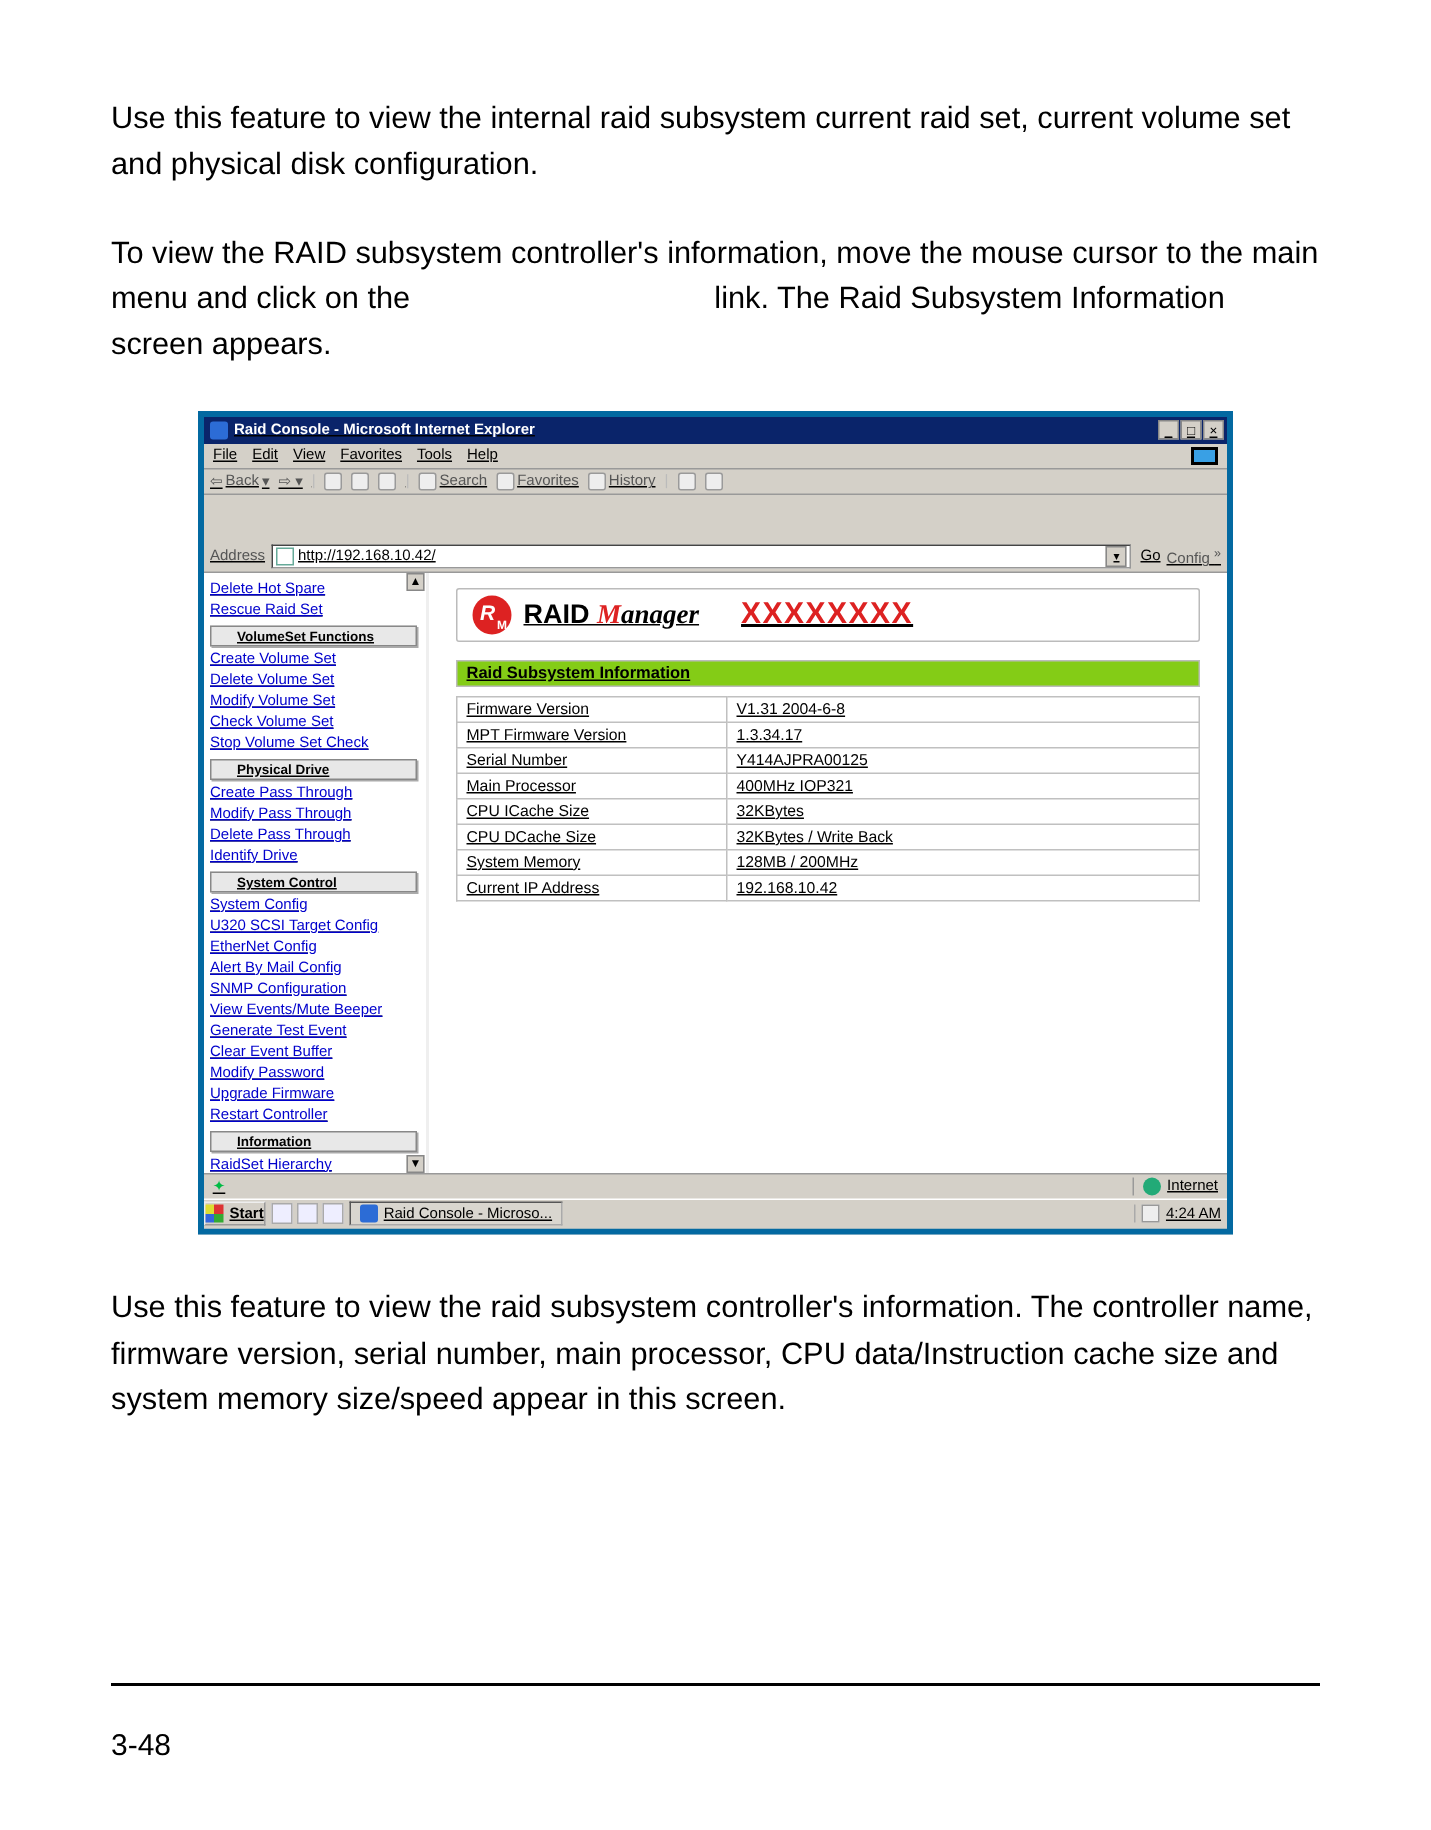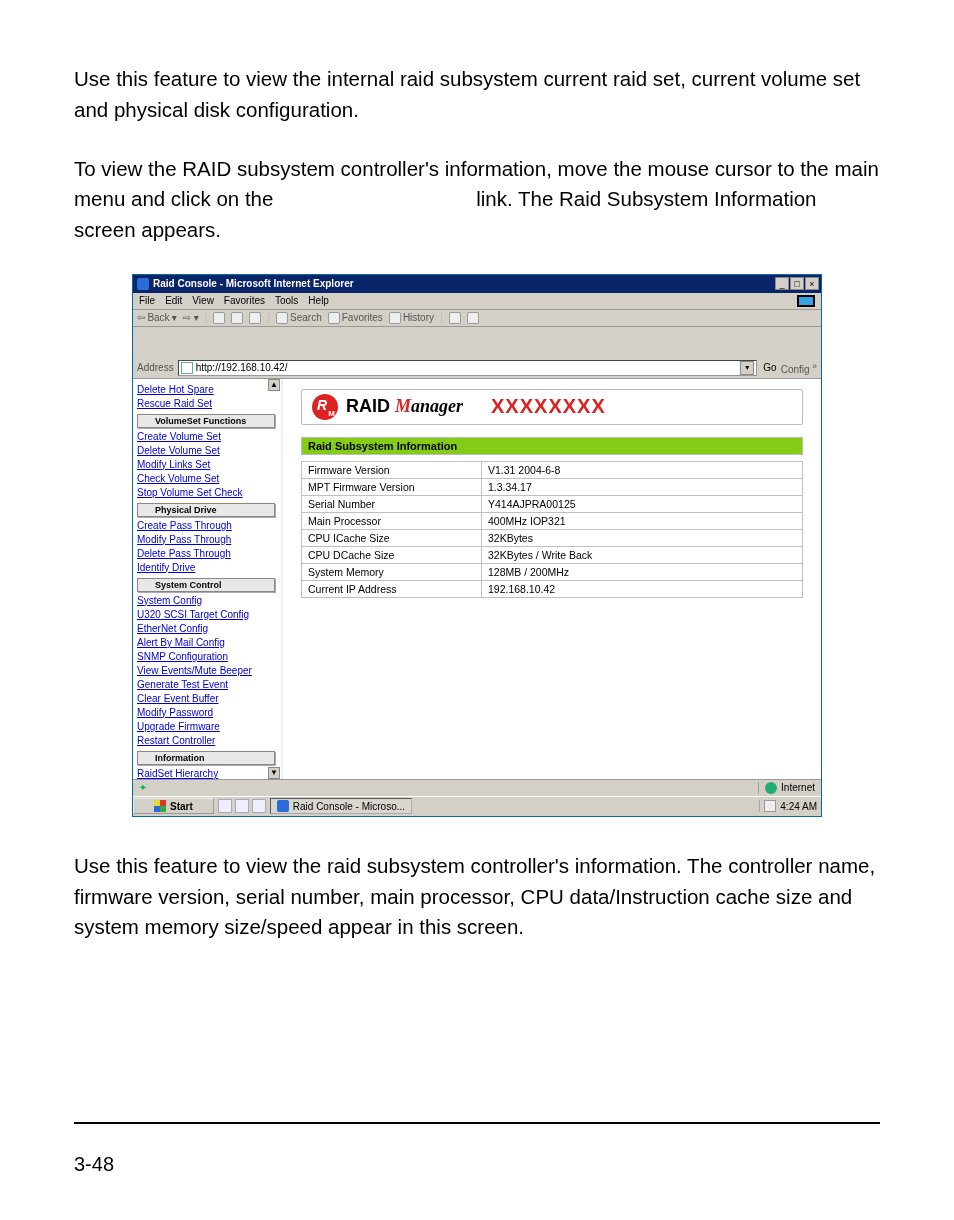--- a/index.html
+++ b/index.html
@@ -6,21 +6,21 @@
   html, body { width: 954px; height: 1220px; background: #fff; font-family: Arial, Helvetica, sans-serif; color: #000; }
   .page { padding: 64px 74px 40px 74px; }
   .sec-num { font-size: 18px; font-weight: bold; margin-top: 10px; margin-bottom: 6px; }
   .body-text { font-size: 20.5px; line-height: 1.5; margin-bottom: 28px; }
   .body-text .inlink { font-weight: bold; }
   .footer { position: absolute; left: 74px; bottom: 44px; font-size: 20px; }
   hr.divider { border: none; border-top: 2px solid #000; margin: 12px 0 24px 0; }
 
   
   .shot-wrap { margin: 12px auto 34px auto; width: 690px; }
-  .shot { border: 1px solid #0369a1; background: #d4d0c8; font-size: 10px; }
+  .shot { border: 4px solid #0369a1; background: #d4d0c8; font-size: 10px; text-decoration: underline; }
 
   .titlebar { display: flex; align-items: center; background: linear-gradient(#0a246a,#0a246a); color: #fff; height: 18px; padding: 0 2px 0 4px; }
   .titlebar .tleft { display: flex; align-items: center; gap: 4px; font-size: 10px; font-weight: bold; }
   .titlebar .tleft .ie-icon { width: 12px; height: 12px; background: #2c6cd6; display: inline-block; border-radius: 2px; }
   .titlebar .wbtns { margin-left: auto; display: flex; gap: 1px; }
   .wbtn { width: 14px; height: 13px; background: #d4d0c8; color: #000; font-size: 9px; line-height: 12px; text-align: center; border: 1px solid #888; font-family: Arial; }
 
   .menubar { display: flex; gap: 10px; padding: 2px 6px; border-bottom: 1px solid #999; font-size: 10px; }
   .menubar .mitem { color: #000; }
   .menubar .logo { margin-left: auto; width: 18px; height: 12px; background: #000; position: relative; }
@@ -63,21 +63,21 @@
   table.info td { border:1px solid #c0c0c0; padding:2px 6px; font-size:10.5px; height:17px; }
   table.info td:first-child { width: 180px; }
 
   .statusbar { display:flex; align-items:center; border-top:1px solid #999; font-size:10px; height:17px; background:#d4d0c8; }
   .statusbar .stat-left { width:20px; text-align:center; color:#0b4; }
   .statusbar .stat-sep { flex:1; }
   .statusbar .stat-right { display:flex; align-items:center; gap:4px; padding:0 6px; border-left:1px solid #999; }
   .statusbar .net-icon { width:12px; height:12px; background:#2a7; display:inline-block; border-radius:6px; }
 
   .taskbar { display:flex; align-items:center; background:#d4d0c8; border-top:1px solid #fff; height:20px; font-size:10px; }
-  .taskbar .start { display:flex; align-items:center; gap:4px; padding:1px 20px; border:1px outset #eee; font-weight:bold; }
+  .taskbar .start { display:flex; align-items:center; gap:4px; padding:1px 0; border:1px outset #eee; font-weight:bold; }
   .taskbar .start .win { width:12px; height:12px; display:inline-block; background: conic-gradient(#d33 0 25%, #3a3 0 50%, #36d 0 75%, #dd3 0); }
   .taskbar .qicons { display:flex; gap:3px; padding:0 4px; }
   .taskbar .qicons span { width:14px; height:14px; border:1px solid #aaa; background:#eef; display:inline-block; }
   .taskbar .task { border:1px inset #aaa; padding:1px 6px; display:flex; align-items:center; gap:4px; background:#d9d6cf; }
   .taskbar .task .ie-icon { width:12px; height:12px; background:#2c6cd6; display:inline-block; border-radius:2px; }
   .taskbar .tray { margin-left:auto; display:flex; align-items:center; gap:4px; padding:0 4px; border-left:1px solid #aaa; }
   .taskbar .tray .tray-ico { width:12px; height:12px; border:1px solid #999; background:#eee; display:inline-block; }
 </style>
 </head>
 <body>
@@ -159,21 +159,21 @@
       </div>
 
       <div class="content-area">
         <div class="side">
           <span class="scroll-arrow up">▲</span>
           <a class="link">Delete Hot Spare</a>
           <a class="link">Rescue Raid Set</a>
           <div class="grp">VolumeSet Functions</div>
           <a class="link">Create Volume Set</a>
           <a class="link">Delete Volume Set</a>
-          <a class="link">Modify Links Set</a>
+          <a class="link">Modify Volume Set</a>
           <a class="link">Check Volume Set</a>
           <a class="link">Stop Volume Set Check</a>
           <div class="grp">Physical Drive</div>
           <a class="link">Create Pass Through</a>
           <a class="link">Modify Pass Through</a>
           <a class="link">Delete Pass Through</a>
           <a class="link">Identify Drive</a>
           <div class="grp">System Control</div>
           <a class="link">System Config</a>
           <a class="link">U320 SCSI Target Config</a>

